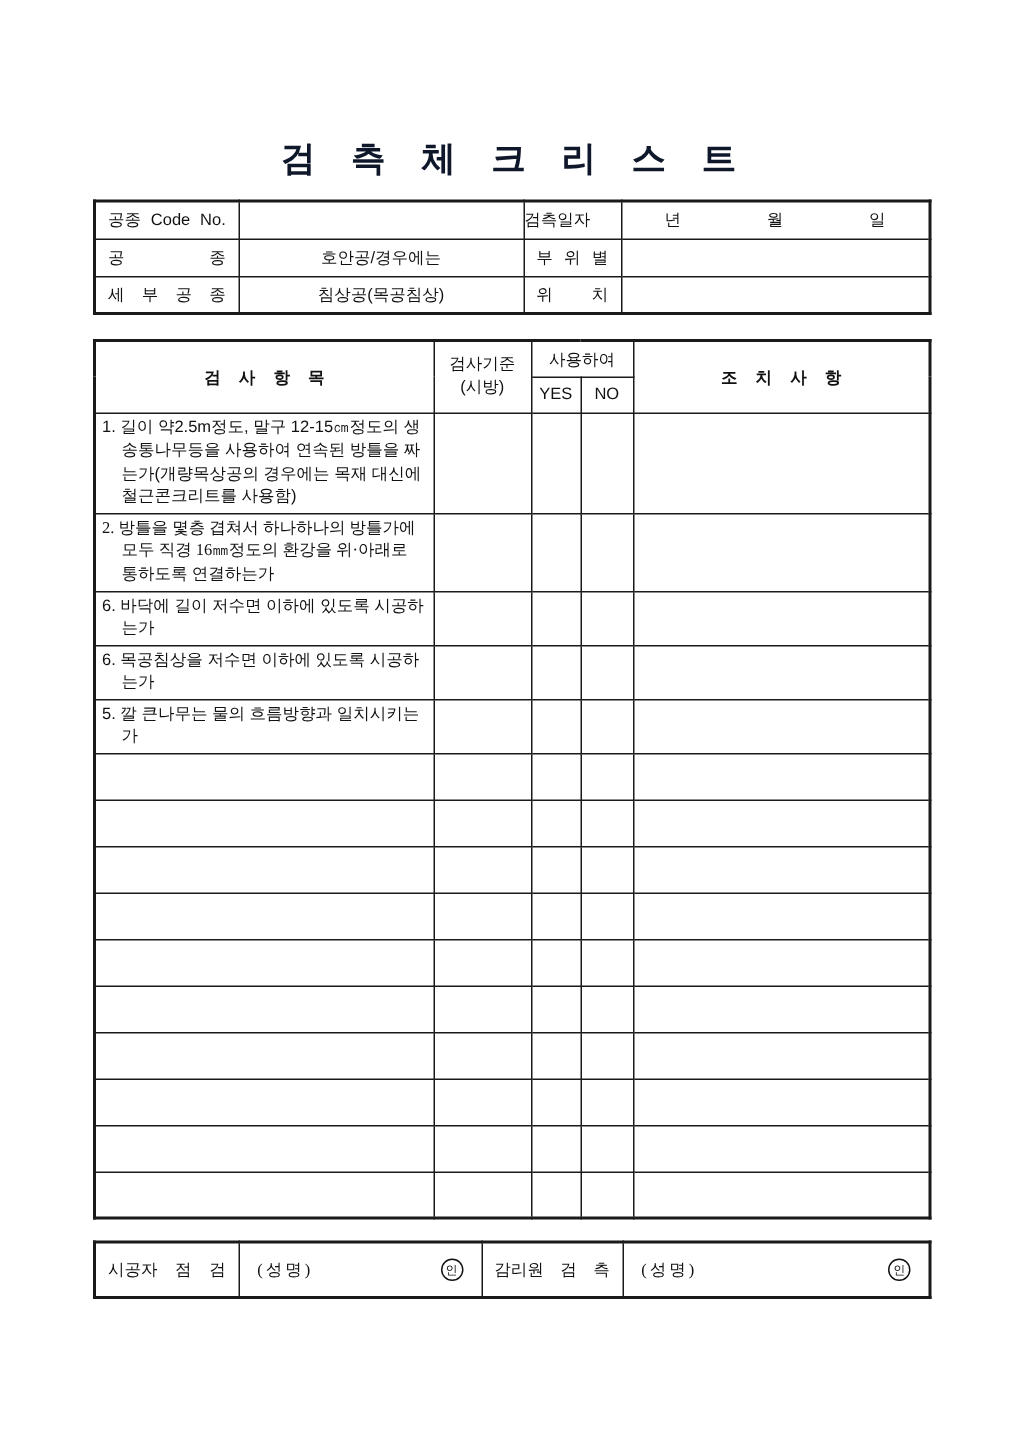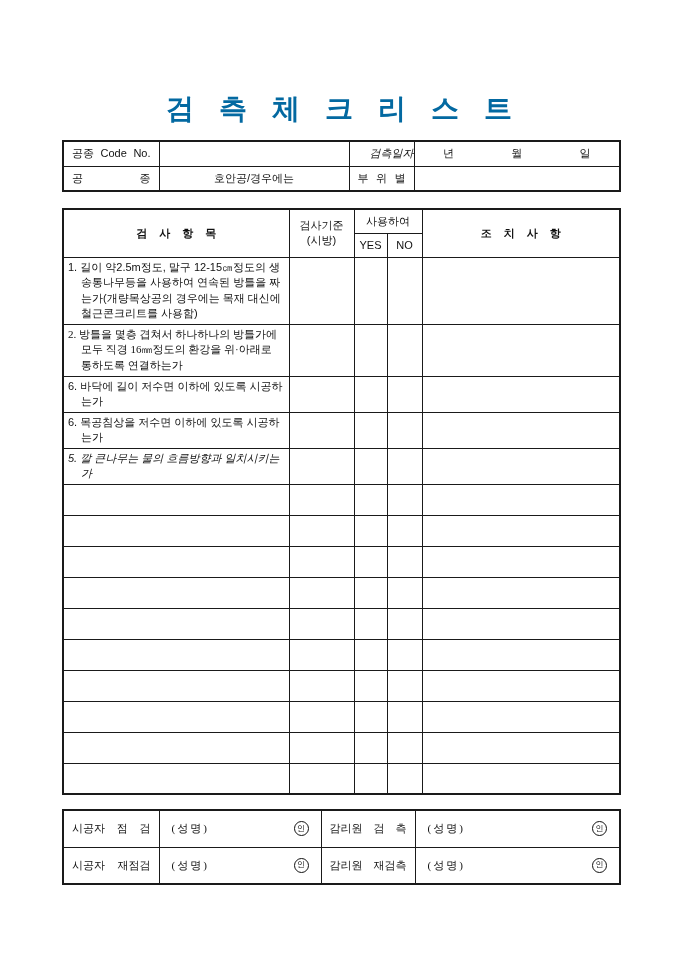--- a/index.html
+++ b/index.html
@@ -12,25 +12,25 @@
     color: #000;
     font-family: "Liberation Sans", "DejaVu Sans", sans-serif;
     font-size: 11px;
     overflow: hidden;
   }
   .doc-title {
     margin: 0;
     padding-top: 90px;
     text-align: center;
     font-family: "Liberation Serif", "DejaVu Serif", serif;
-    font-size: 28px;
+    font-size: 23px;
     font-weight: bold;
     letter-spacing: 2px;
     word-spacing: 14px;
-    color: #0369a1;
+    color: #0f172a;
   }
   table {
     border-collapse: collapse;
     table-layout: fixed;
     margin-left: 62px;
     border: 2px solid #1a1a1a;
   }
   td, th {
     border: 1px solid #1a1a1a;
     font-weight: normal;
@@ -42,21 +42,21 @@
   }
   
   .info-table { margin-top: 12px; width: 557px; padding-left: 12px; }
   .info-table tr { height: 25px; }
   .jlabel {
     text-align: justify;
     text-align-last: justify;
     padding: 0 8px;
     white-space: nowrap;
   }
-  .clabel { text-align: right; font-style: italic; }
+  .clabel { text-align: left; }
   .val { text-align: center; }
   .date-cell { padding: 0; }
   .date-wrap {
     display: flex;
     justify-content: space-around;
     align-items: center;
     width: 100%;
   }
   
   .check-table { margin-top: 16px; width: 557px; }
@@ -69,21 +69,21 @@
     text-align: left;
     padding: 2px 4px 2px 17px;
     text-indent: -13px;
     line-height: 15.5px;
     word-break: break-all;
   }
   .row-i1 { height: 66px; }
   .row-i2 { height: 52px; font-family: Liberation Serif, serif; }
   .row-i3 { height: 35px; }
   .row-i4 { height: 35px; }
-  .row-i5 { height: 33px; font-style: italic; }
+  .row-i5 { height: 33px; }
   .empty-row { height: 31px; }
   
   .sig-table { margin-top: 14px; width: 557px; }
   .sig-table tr { height: 37px; }
   .name-cell { padding: 0; }
   .name-wrap {
     display: flex;
     justify-content: space-between;
     align-items: center;
     padding: 0 12px 0 12px;
@@ -128,20 +128,26 @@
             <span>년</span>
             <span>월</span>
             <span>일</span>
           </div>
         </td>
       </tr>
       <tr>
         <td class="jlabel">공 종</td>
         <td class="val">호안공/경우에는</td>
         <td class="jlabel">부 위 별</td>
+        <td class="val"></td>
+      </tr>
+      <tr>
+        <td class="jlabel">세 부 공 종</td>
+        <td class="val">침상공(목공침상)</td>
+        <td class="jlabel">위 치</td>
         <td class="val"></td>
       </tr>
     </tbody>
   </table>
 
   <table class="check-table">
     <colgroup>
         <col style="width:226px">
         <col style="width:65px">
         <col style="width:33px">
@@ -291,32 +297,16 @@
           </div>
         </td>
         <td class="jlabel">감리원 검 측</td>
         <td class="name-cell">
           <div class="name-wrap">
             <span class="name-text">(성명)</span>
             <span class="seal">인</span>
           </div>
         </td>
       </tr>
-      <tr>
-        <td class="jlabel">시공자 재점검</td>
-        <td class="name-cell">
-          <div class="name-wrap">
-            <span class="name-text">(성명)</span>
-            <span class="seal">인</span>
-          </div>
-        </td>
-        <td class="jlabel">감리원 재검측</td>
-        <td class="name-cell">
-          <div class="name-wrap">
-            <span class="name-text">(성명)</span>
-            <span class="seal">인</span>
-          </div>
-        </td>
-      </tr>
     </tbody>
   </table>
 
 </div>
 
 </body></html>

